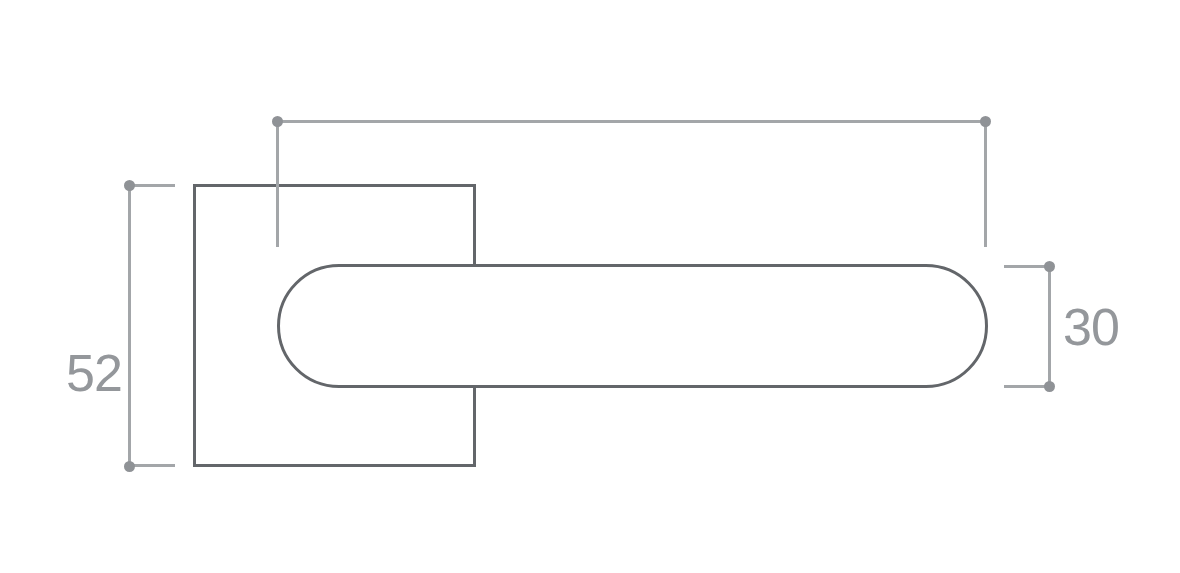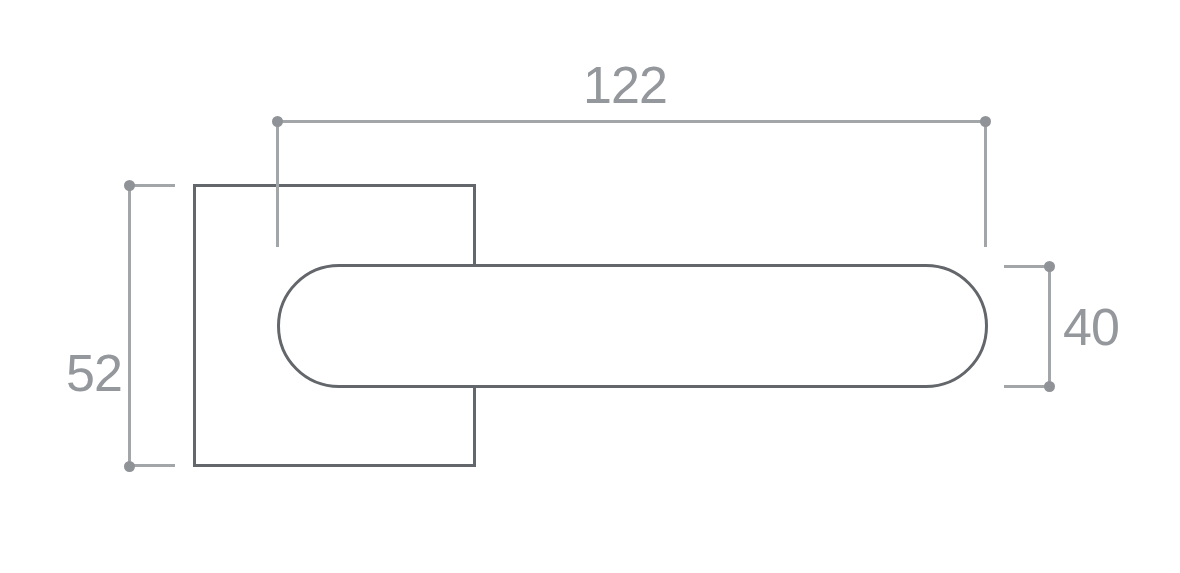--- a/index.html
+++ b/index.html
@@ -56,29 +56,28 @@
 <div class="canvas">
 
   <div class="part rose"></div>
   <div class="part lever"></div>
 
   <div class="dline" style="left:276px; top:121px; width:3px; height:126px;"></div>
   <div class="dline" style="left:984px; top:121px; width:3px; height:126px;"></div>
   <div class="dline" style="left:277px; top:120px; width:710px; height:3px;"></div>
   <div class="dot" style="left:272px; top:116px;"></div>
   <div class="dot" style="left:980px; top:116px;"></div>
-  <div class="dlabel" style="left:525px; top:59px; width:200px;">122</div>
 
   <div class="dline" style="left:129px; top:184px; width:46px; height:3px;"></div>
   <div class="dline" style="left:129px; top:464px; width:46px; height:3px;"></div>
   <div class="dline" style="left:128px; top:185px; width:3px; height:282px;"></div>
   <div class="dot" style="left:124px; top:180px;"></div>
   <div class="dot" style="left:124px; top:461px;"></div>
   <div class="dlabel" style="left:14px; top:301px; width:160px;margin-top:46px;">52</div>
 
   <div class="dline" style="left:1004px; top:265px; width:46px; height:3px;"></div>
   <div class="dline" style="left:1004px; top:385px; width:46px; height:3px;"></div>
   <div class="dline" style="left:1048px; top:266px; width:3px; height:121px;"></div>
   <div class="dot" style="left:1044px; top:261px;"></div>
   <div class="dot" style="left:1044px; top:381px;"></div>
-  <div class="dlabel" style="left:1011px; top:301px; width:160px;">40</div>
+  <div class="dlabel" style="left:1011px; top:301px; width:160px;">30</div>
 
 </div>
 
 </body></html>

